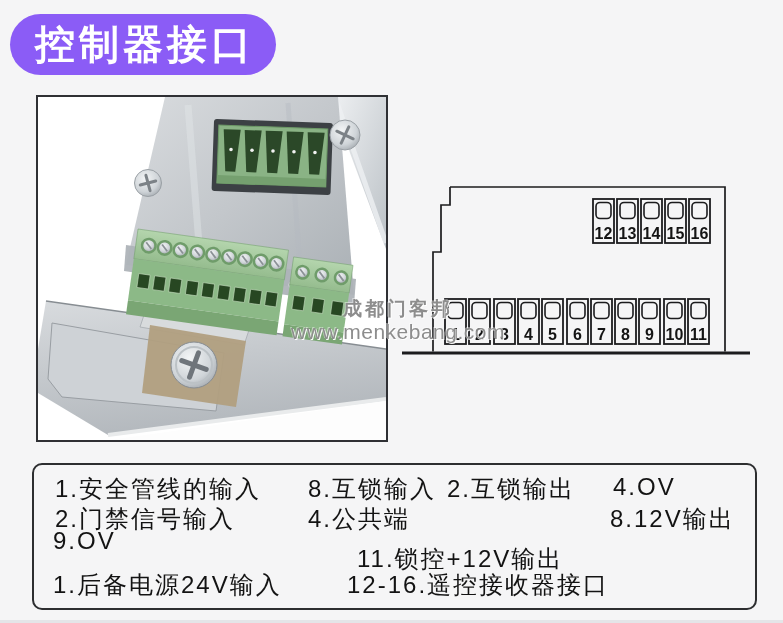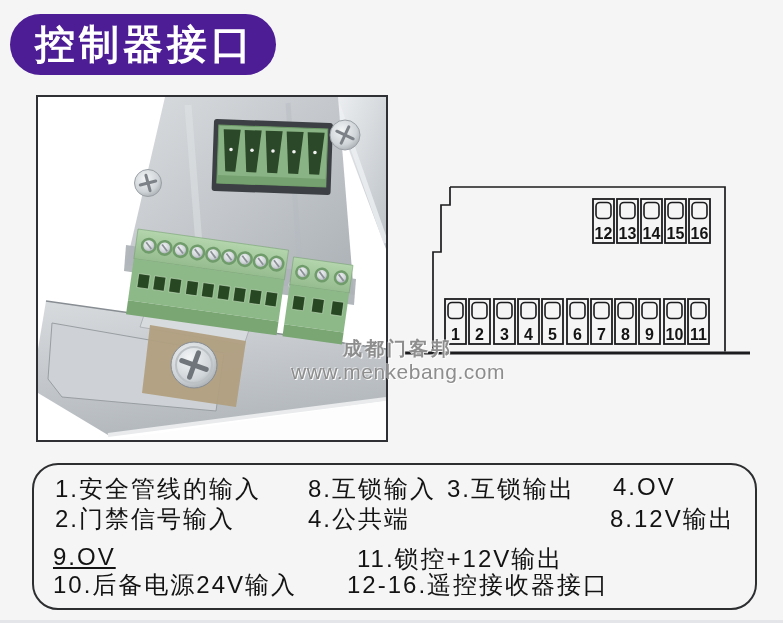--- a/index.html
+++ b/index.html
@@ -34,42 +34,42 @@
   .box-inner{fill:none;stroke:#1c1c1e;stroke-width:1.6;}
   .num{font-family:"Liberation Sans","DejaVu Sans",sans-serif;font-size:16px;font-weight:600;
        fill:#141414;text-anchor:middle;}
 
   
   .watermark{
     position:absolute;left:278px;top:299px;width:240px;text-align:center;z-index:6;
     color:#8d8d8d;line-height:1.1;pointer-events:none;
     text-shadow:1px 1px 0 rgba(255,255,255,.95),-1px -1px 0 rgba(255,255,255,.45);
   }
-  .wm1{font-size:19px;font-weight:600;letter-spacing:3px;margin-top:40px;}
+  .wm1{font-size:19px;font-weight:600;letter-spacing:3px;}
   .wm2{font-size:21px;letter-spacing:0.5px;}
 
   
   .legend{
     position:absolute;left:32px;top:463px;width:721px;height:143px;
-    border:2px solid #2d2e30;border-radius:26px;z-index:2;
+    border:2px solid #2d2e30;border-radius:10px;z-index:2;
   }
   .legend span{
     position:absolute;font-size:24px;letter-spacing:2px;color:#131313;white-space:nowrap;
   }
   .p00{top:8px;left:21px;}   .p01{top:8px;left:274px;}  .p02{top:8px;left:413px;}  .p03{top:8px;left:579px;}
   .p10{top:38px;left:21px;}  .p11{top:38px;left:274px;} .p12{top:38px;left:418px;} .p13{top:38px;left:576px;}
-  .p20{top:78px;left:19px;text-decoration:underline;}  .p21{top:78px;left:311px;margin-left:12px;}
+  .p20{top:62px;left:19px;}  .p21{top:78px;left:311px;margin-left:12px;}
   .p30{top:104px;left:19px;} .p31{top:104px;left:313px;}
 
   .bottom-strip{position:absolute;left:0;bottom:0;width:783px;height:3px;background:#e4e5e8;}
 </style>
 </head>
 <body>
 
-<div class="banner" style="background: #4c1d95;">
+<div class="banner" style="background: #8b5cf6;">
   <span class="banner-label">控制器接口</span>
 </div>
 
 <div class="photo">
   <svg viewBox="0 0 348 343" preserveAspectRatio="none">
     <defs>
       <linearGradient id="gMetal" x1="0" y1="0" x2="1" y2="1">
         <stop offset="0" stop-color="#d9dcdf"></stop>
           <stop offset="0.5" stop-color="#c3c7cb"></stop>
           <stop offset="1" stop-color="#aab0b5"></stop>
@@ -353,27 +353,27 @@
 </div>
 
 <div class="watermark">
   <div class="wm1">成都门客邦</div>
   <div class="wm2">www.menkebang.com</div>
 </div>
 
 <div class="legend">
   <span class="p00">1.安全管线的输入</span>
   <span class="p01">8.互锁输入</span>
-  <span class="p02">3.互锁输出</span>
+  <span class="p02">2.互锁输出</span>
   <span class="p03">4.OV</span>
 
   <span class="p10">2.门禁信号输入</span>
   <span class="p11">4.公共端</span>
   <span class="p13">8.12V输出</span>
 
   <span class="p20">9.OV</span>
   <span class="p21">11.锁控+12V输出</span>
 
-  <span class="p30">10.后备电源24V输入</span>
+  <span class="p30">1.后备电源24V输入</span>
   <span class="p31">12-16.遥控接收器接口</span>
 </div>
 
 <div class="bottom-strip"></div>
 
 </body></html>

